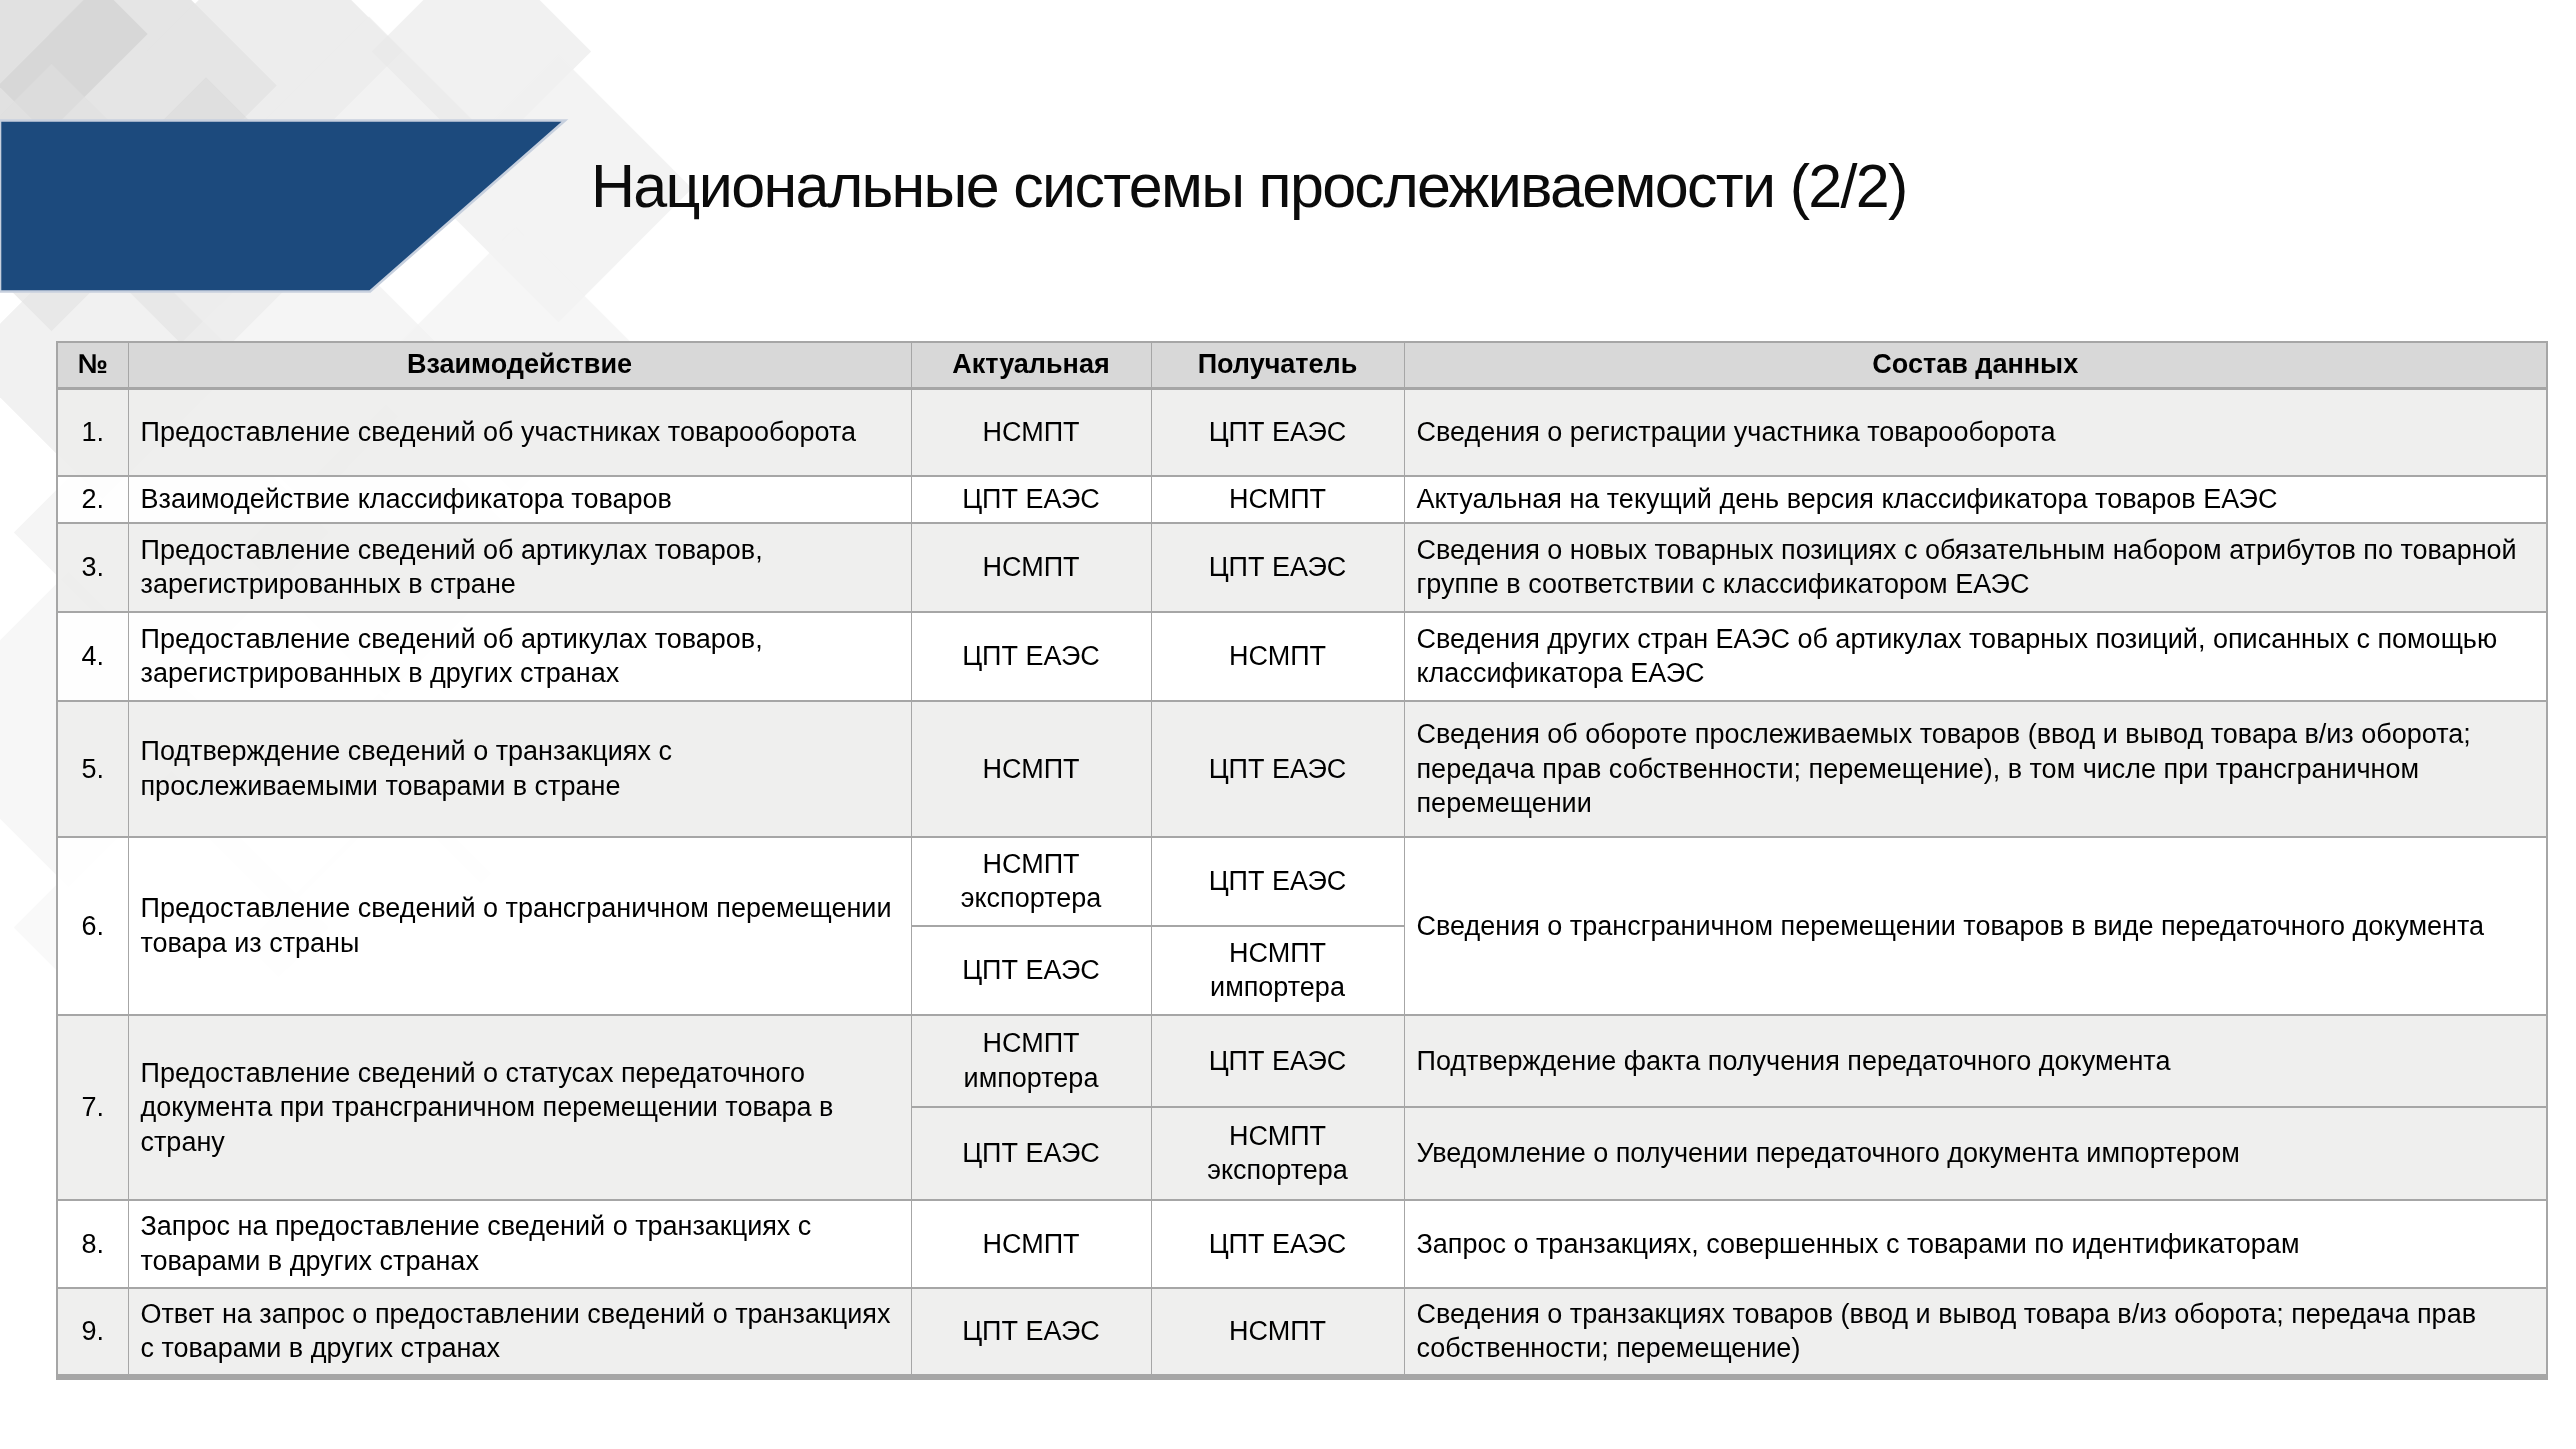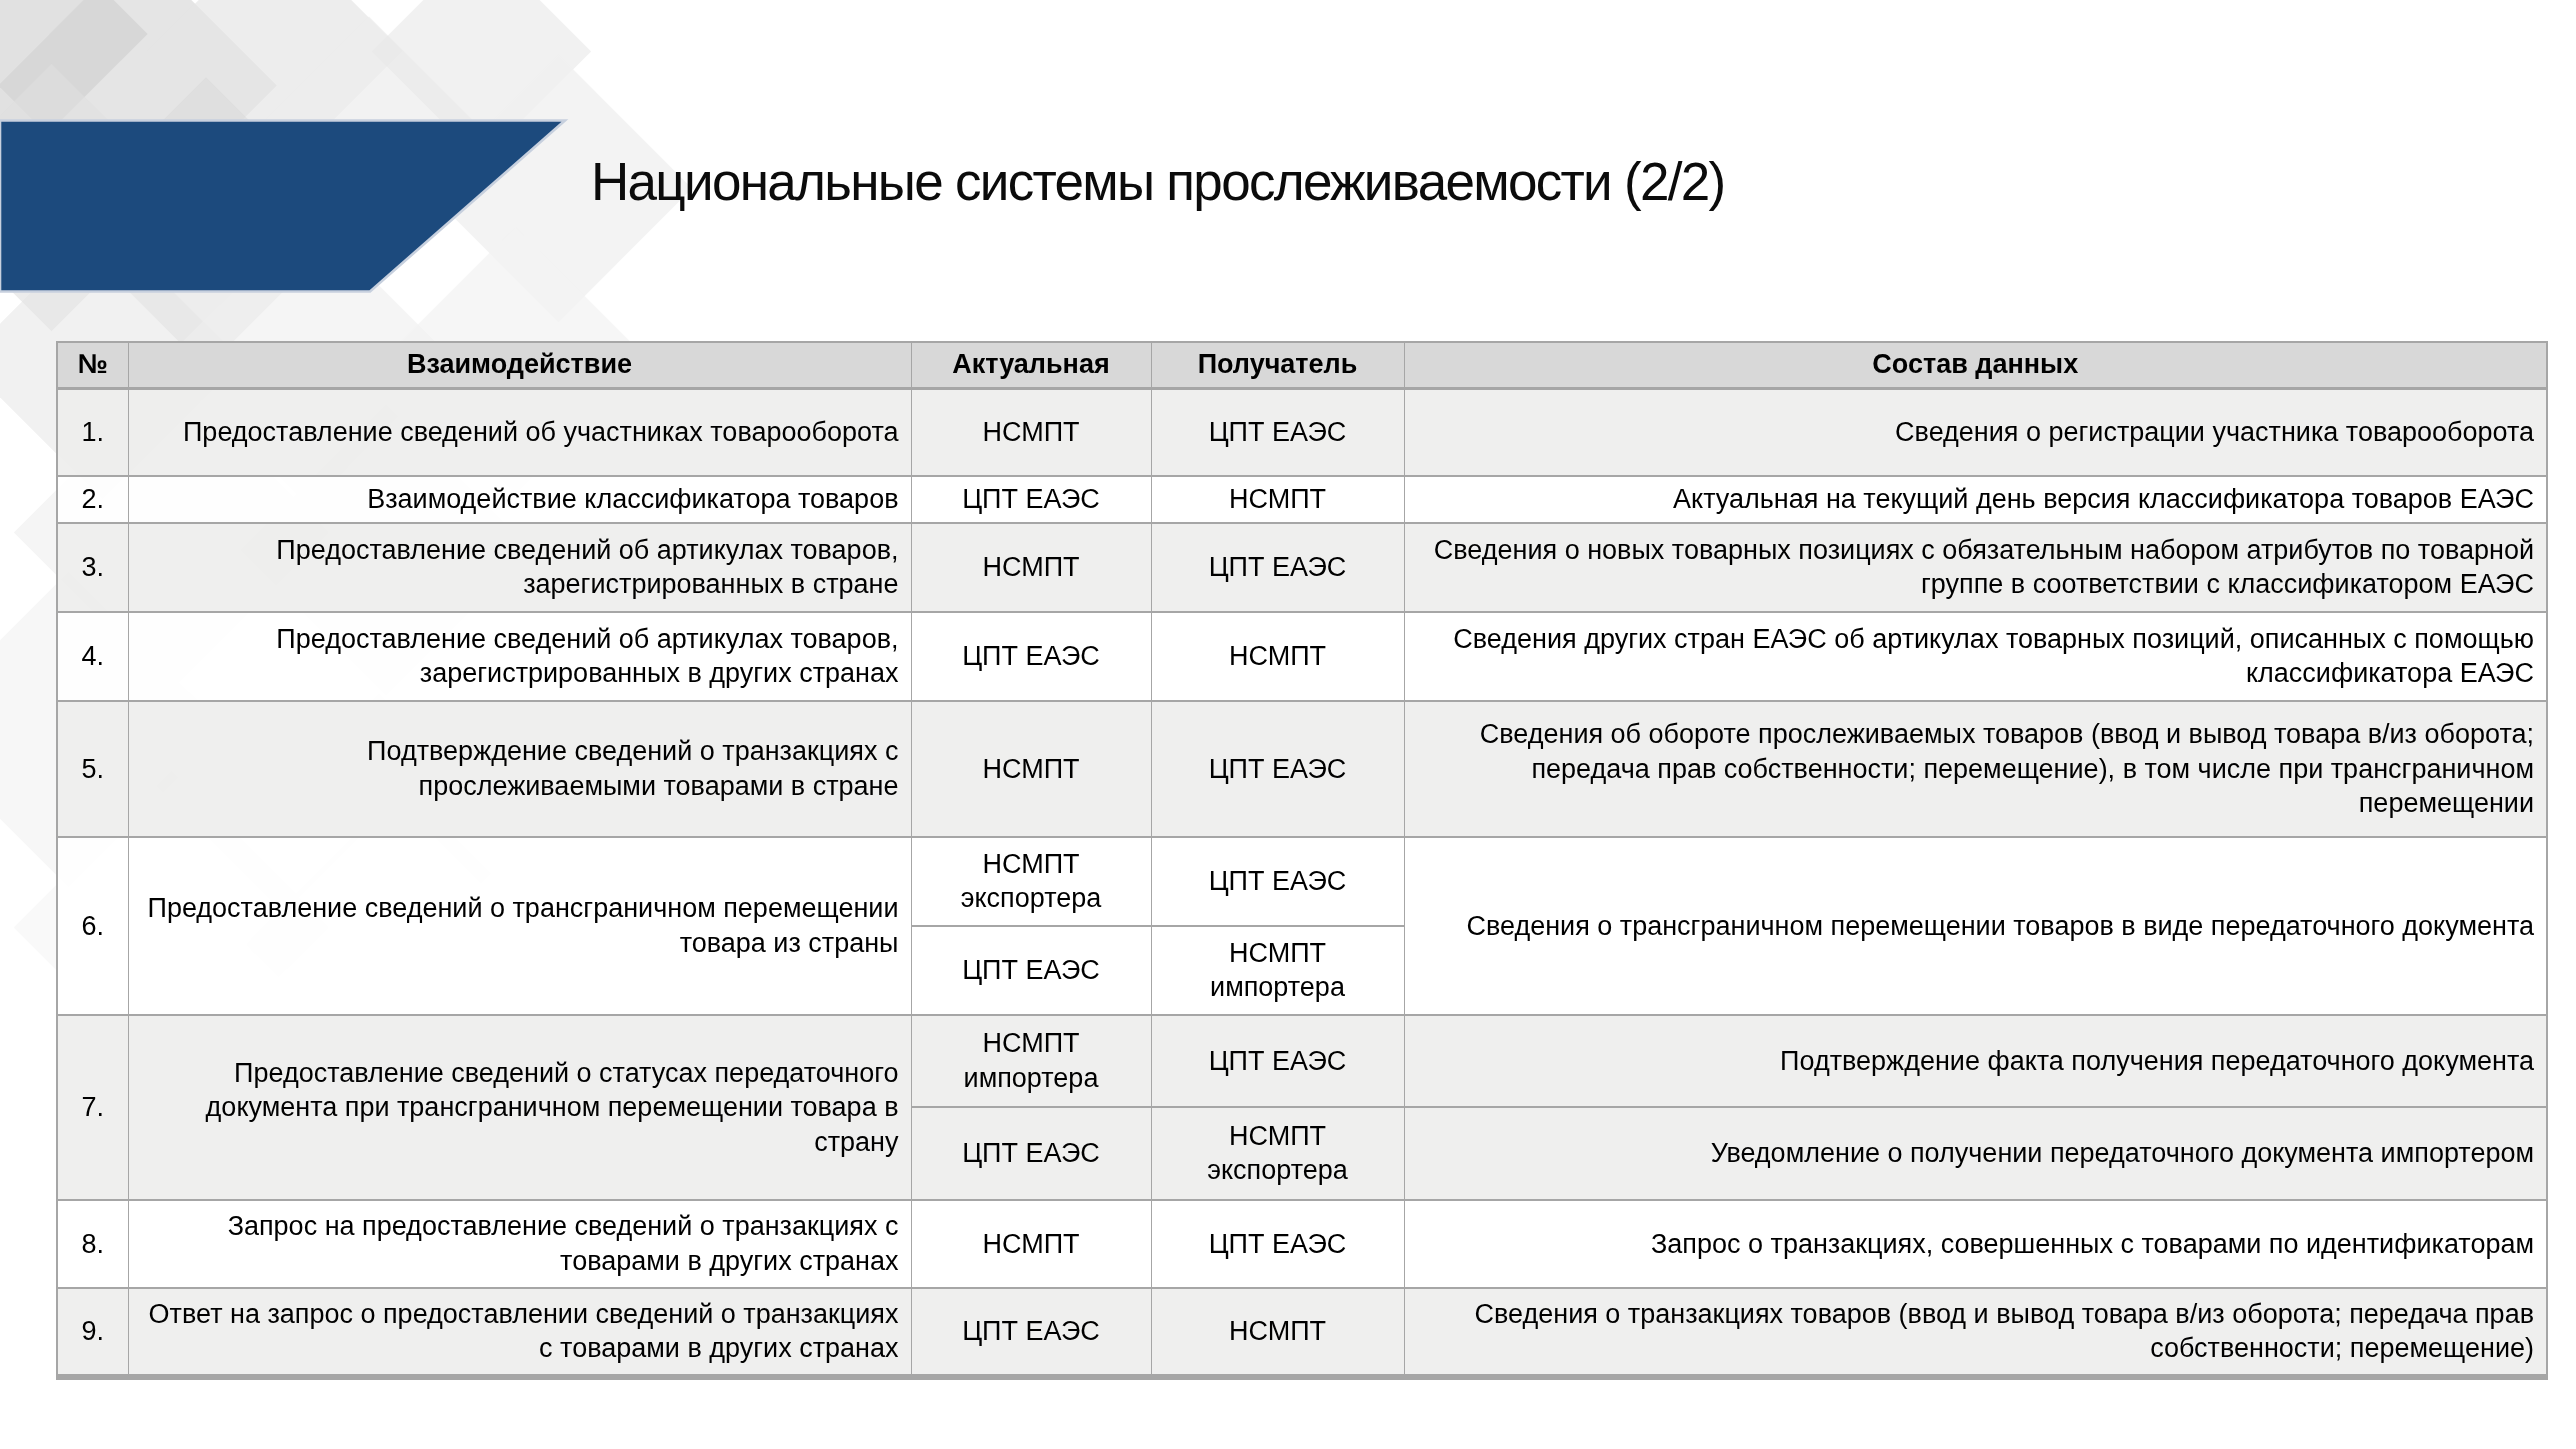--- a/index.html
+++ b/index.html
@@ -17,21 +17,21 @@
   
   .banner{position:absolute;left:0;top:118px;width:601px;height:176px;}
   .banner svg{position:absolute;left:0;top:0;}
   .banner-num{
     position:absolute;left:0;top:0;width:440px;height:176px;
     display:flex;align-items:center;justify-content:center;
     color:#ffffff;font-size:86px;font-weight:400;letter-spacing:0.9px;
   }
   .title{
     position:absolute;left:591px;top:151px;margin:0;
-    font-size:53px;font-weight:400;letter-spacing:-1.7px;color:#0b0b0b;
+    font-size:61px;font-weight:400;letter-spacing:-1.7px;color:#0b0b0b;
     white-space:nowrap;
   }
   
   table.tbl{
     position:absolute;left:56px;top:341px;width:2490px;
     border-collapse:collapse;table-layout:fixed;
     font-size:27px;line-height:1.28;color:#000;
   }
   .tbl th,.tbl td{
     border:1.7px solid #a6a6a6;
@@ -42,21 +42,21 @@
   }
   .tbl{border:2.6px solid #a6a6a6;}
   .tbl thead th{
     background:#d8d8d8;
     font-weight:bold;text-align:center;
     border-bottom-width:3.4px;
     padding:3.4px 5.2px;
   }
   .tbl .num{ text-align:center;padding:3.4px 3.4px; }
   .tbl .ctr{ text-align:center;padding:3.4px 6.9px; }
-  .tbl .txt{ text-align:right; }
+  .tbl .txt{ text-align:left; }
   tr.odd  td{ background:rgba(238,238,237,0.93); }
   tr.even td{ background:rgba(255,255,255,0.88); }
   .tbl tbody tr:last-child td{ border-bottom-width:6px; }
 </style>
 </head>
 <body>
 
 <div class="slide">
 
   <div class="bg">

